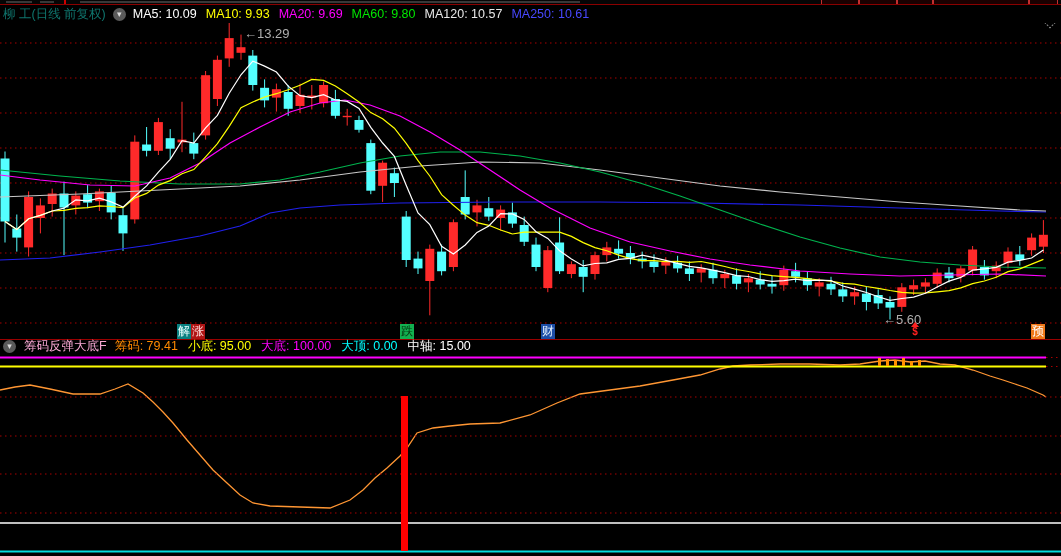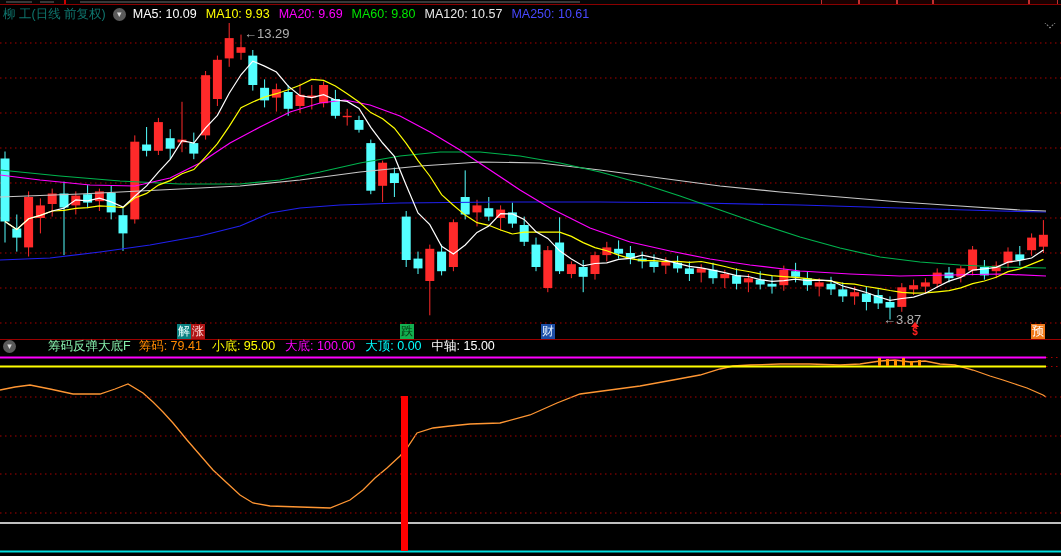--- a/index.html
+++ b/index.html
@@ -272,34 +272,34 @@
         <rect x="894" y="360" width="3" height="6" fill="#ff9000"></rect>
         <rect x="902" y="358" width="3" height="8" fill="#ff9000"></rect>
         <rect x="910" y="361" width="3" height="5" fill="#ff9000"></rect>
         <rect x="918" y="360" width="3" height="6" fill="#ff9000"></rect>
         <rect x="401" y="396" width="7" height="155" fill="#ff0000"></rect>
       </g>
     <rect x="-5.5" y="-5.5" width="11" height="11" transform="translate(1050,20) rotate(45)" fill="none" stroke="#909090" stroke-dasharray="2,1.5"></rect>
   </svg>
 
   <div class="pricetag" style="left: 216px; top: 26px; margin-left: 28px;">←13.29</div>
-  <div class="pricetag" style="left: 883px; top: 312px;">←3.87</div>
+  <div class="pricetag" style="left: 883px; top: 312px;">←5.60</div>
   <div id="badges">
       <div class="badge" style="left: 177px; top: 324px; background: rgb(10, 128, 128); color: rgb(232, 255, 255);">解</div>
       <div class="badge" style="left: 191px; top: 324px; background: rgb(176, 20, 20); color: rgb(255, 216, 216);">涨</div>
       <div class="badge" style="left: 400px; top: 324px; background: rgb(18, 176, 80); color: rgb(6, 52, 14);">跌</div>
       <div class="badge" style="left: 541px; top: 324px; background: rgb(29, 78, 168); color: rgb(228, 242, 255);">财</div>
       <div class="badge" style="left: 1031px; top: 324px; background: rgb(240, 120, 24); color: rgb(255, 255, 255);">预</div>
     </div>
   <div id="divmark">
     <div class="arr"></div>
     <div class="dol">$</div>
   </div>
 
   <div id="sep"></div>
 
   <div id="ind-hdr">
     <span class="chev">▾</span>
-    <span style="color:#86efac;margin-left:24px;">筹码反弹大底F</span>
+    <span style="color:#f9a8d4;">筹码反弹大底F</span>
     <span id="ind-fields"><span style="color: rgb(255, 138, 0); margin-right: 10px;">筹码: 79.41</span><span style="color: rgb(255, 255, 0); margin-right: 10px;">小底: 95.00</span><span style="color: rgb(255, 0, 255); margin-right: 10px;">大底: 100.00</span><span style="color: rgb(0, 255, 255); margin-right: 10px;">大顶: 0.00</span><span style="color: rgb(255, 255, 255); margin-right: 10px;">中轴: 15.00</span></span>
   </div>
 
 </div>
 
 </body></html>

